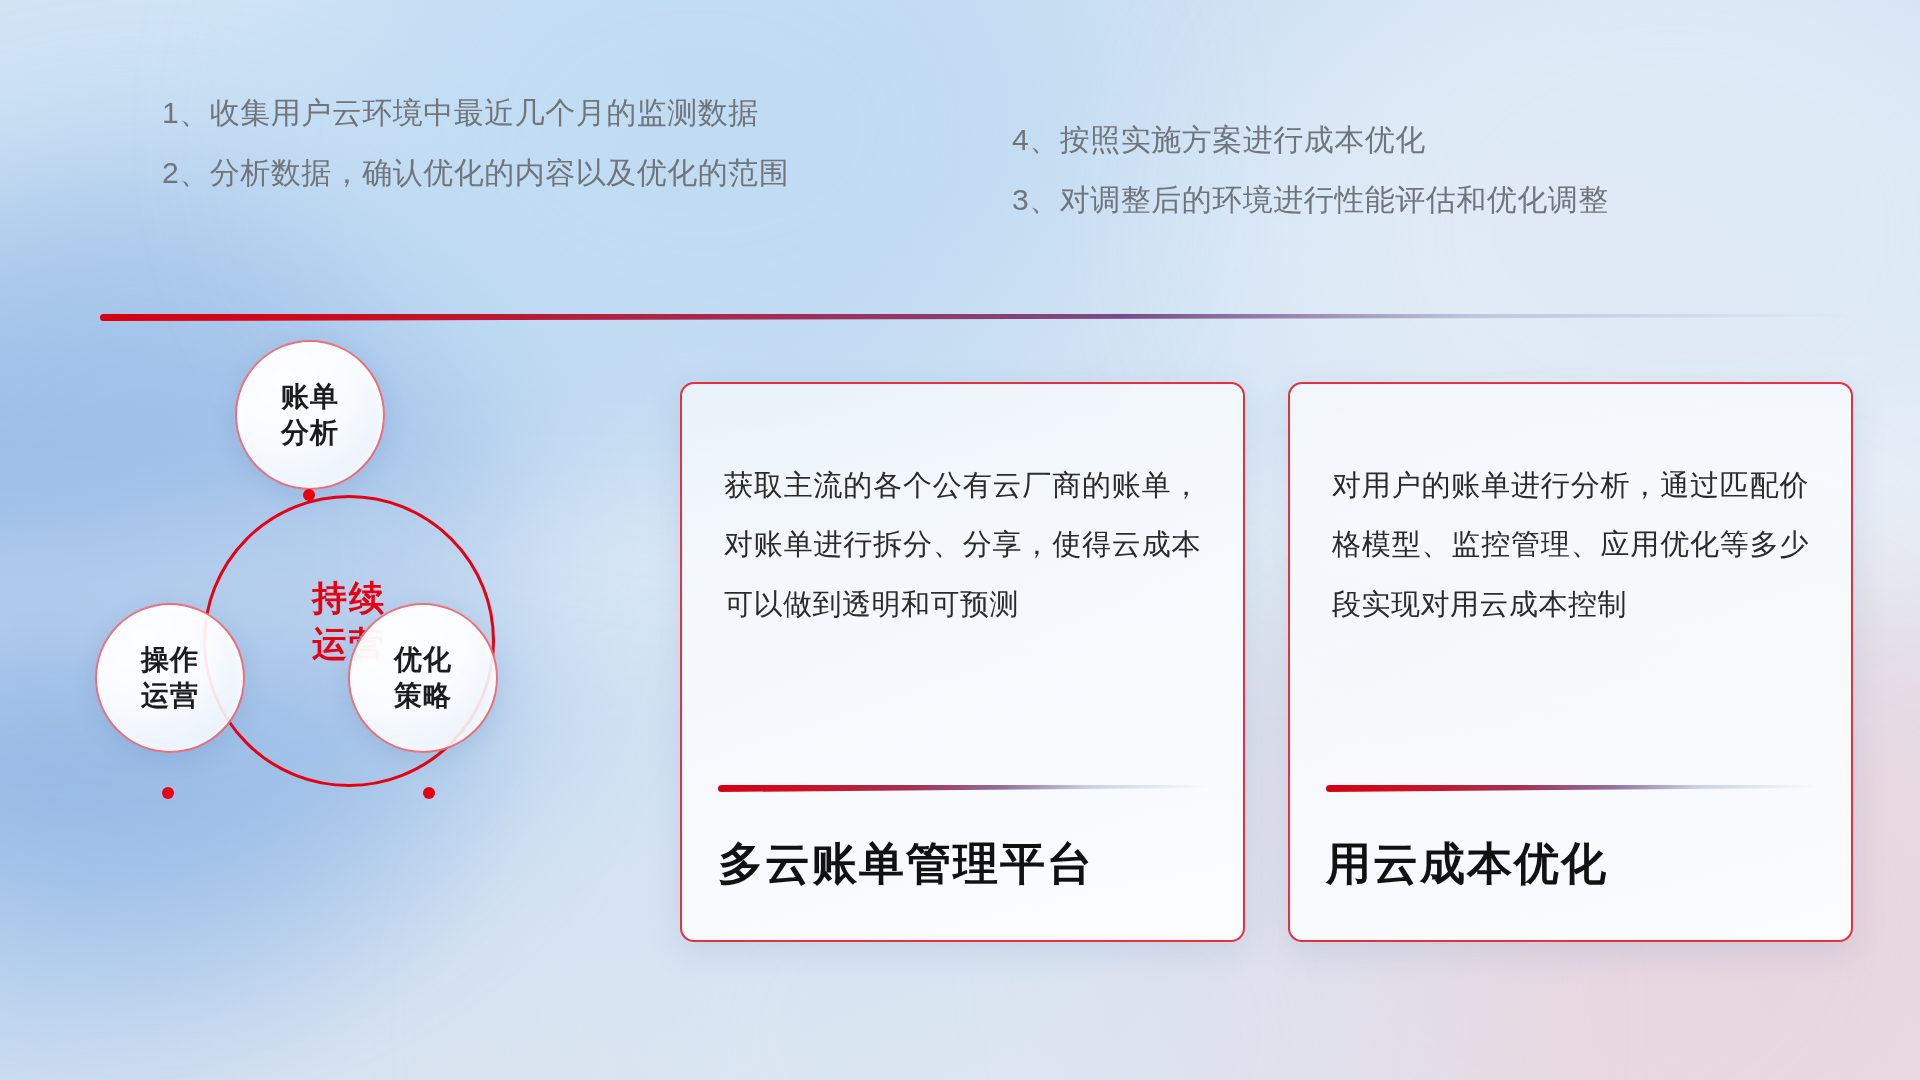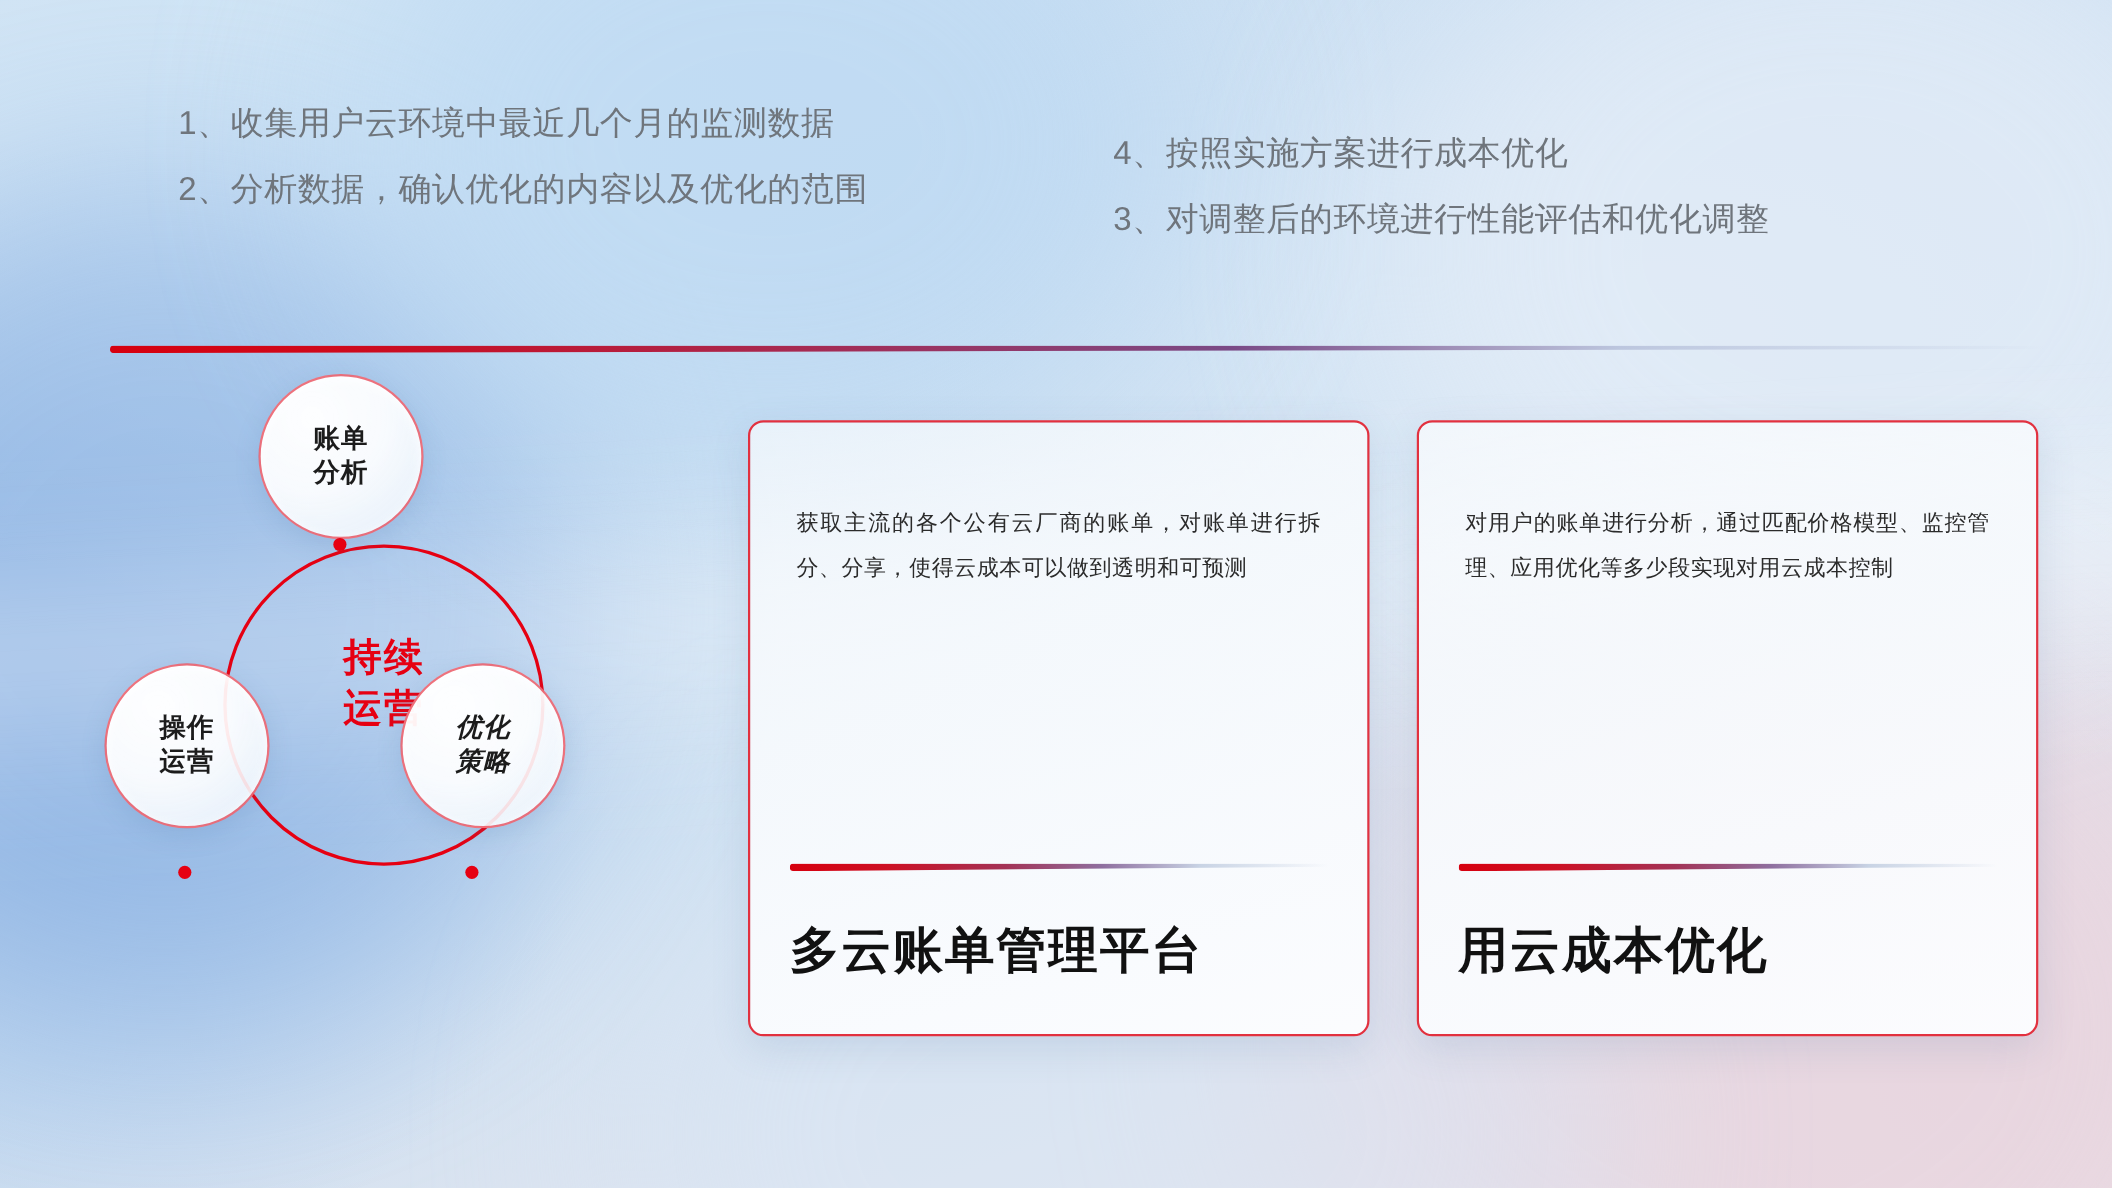--- a/index.html
+++ b/index.html
@@ -59,23 +59,23 @@
   .bubble{
     position:absolute;border-radius:50%;box-sizing:border-box;
     border:2px solid rgba(226,0,18,.55);
     background:
       radial-gradient(circle at 32% 26%, rgba(255,255,255,.98) 0%, rgba(255,255,255,.92) 45%, rgba(236,244,252,.86) 100%);
     box-shadow:0 6px 22px rgba(80,120,170,.18), inset 0 2px 10px rgba(255,255,255,.9);
     display:flex;align-items:center;justify-content:center;text-align:center;
   }
   .bubble-top{left:140px;top:-10px;width:150px;height:150px;}
   .bubble-left{left:0px;top:253px;width:150px;height:150px;}
-  .bubble-right{left:269px;top:253px;width:150px;height:150px;font-style:italic;}
+  .bubble-right{left:253px;top:253px;width:150px;height:150px;}
   .bubble-label{
-    color:#1c1c1c;font-size:24px;font-weight:700;line-height:1.28;letter-spacing:1px;
+    color:#1c1c1c;font-size:28px;font-weight:700;line-height:1.28;letter-spacing:1px;
   }
   .center-label{
     position:absolute;left:108px;top:225px;width:292px;
     text-align:center;color:#e60012;font-weight:800;
     font-size:35px;line-height:1.32;letter-spacing:2px;
   }
   .dot{position:absolute;width:12px;height:12px;border-radius:50%;background:#e60012;}
   .dot-top{left:208px;top:139px;}
   .dot-left{left:67px;top:437px;}
   .dot-right{left:328px;top:437px;}
@@ -85,21 +85,21 @@
     position:absolute;top:382px;width:565px;height:560px;
     border:2px solid #e2313f;border-radius:14px;box-sizing:border-box;
     background:linear-gradient(165deg,rgba(255,255,255,.62) 0%,rgba(247,250,253,.9) 38%,rgba(252,253,255,.97) 100%);
     box-shadow:0 10px 34px rgba(90,125,170,.16);
     overflow:hidden;
   }
   .card-1{left:680px;}
   .card-2{left:1288px;}
   .card-body{
     padding:72px 42px 0 42px;
-    color:#2b2b2b;font-size:20px;line-height:2.05;letter-spacing:.5px;
+    color:#2b2b2b;font-size:29px;line-height:2.05;letter-spacing:.5px;
     text-align:justify;text-align-last:left;
   }
   .card-rule{
     position:absolute;left:36px;bottom:148px;width:490px;height:7px;
     background:linear-gradient(90deg,#d6000f 0%,#cd1024 18%,#a33256 40%,#8f6f9f 58%,#c8d3e4 76%,rgba(240,244,250,0) 100%);
     border-radius:4px;clip-path:polygon(0 0,100% 0,100% 42%,0 100%);
   }
   .card-title{
     position:absolute;left:36px;bottom:52px;width:500px;
     color:#111;font-size:45px;font-weight:800;letter-spacing:2px;line-height:1.1;

